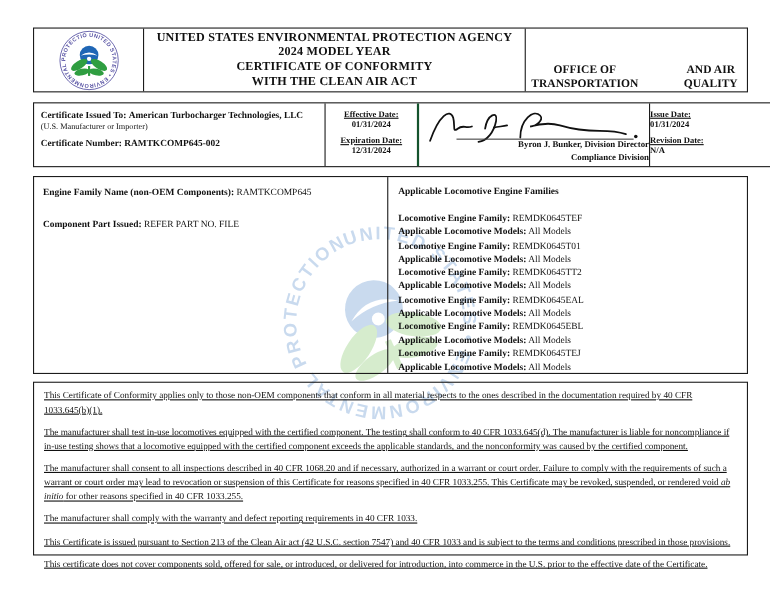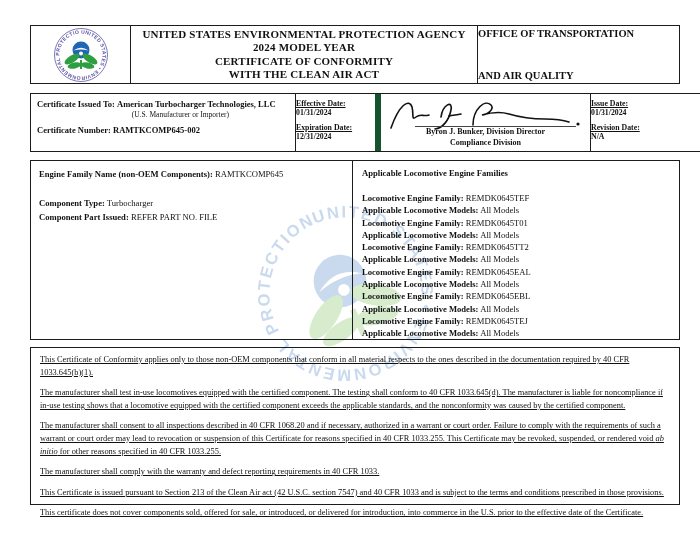--- a/index.html
+++ b/index.html
@@ -8,35 +8,35 @@
     position:relative; width:700px; height:541px; background:#ffffff;
     font-family:"Liberation Serif", serif; color:#111; overflow:hidden;
   }
   .box { position:absolute; border:1px solid #1c1c1c; background:transparent; z-index:2; }
 
   
   .hdr { left:30px; top:25px; width:650px; height:59px; display:flex; }
   .hdr-logo-cell { width:100px; border-right:1px solid #1c1c1c; display:flex; align-items:center; justify-content:center; }
   .hdr-title-cell { flex:1; border-right:1px solid #1c1c1c; display:flex; flex-direction:column; align-items:center; justify-content:center; text-align:left; }
   .hdr-title-cell div { font-weight:bold; font-size:11px; line-height:1.22; letter-spacing:.2px; }
-  .hdr-office-cell { width:201px; display:flex; flex-direction:column; align-items:flex-start; justify-content:center; text-align:center;gap:28px; }
+  .hdr-office-cell { width:201px; display:flex; flex-direction:row; align-items:flex-end; justify-content:center; text-align:center;gap:28px; }
   .hdr-office-cell div { font-weight:bold; font-size:10.5px; line-height:1.25; }
 
   
   .certrow { left:30px; top:93px; width:692px; height:59px; display:flex; }
   .cell-issued { width:265px; border-right:1px solid #1c1c1c; padding:5px 6px; font-size:8.5px; }
   .cell-issued .bold { font-weight:bold; }
-  .cell-issued .note { font-size:7.5px; text-align:right; padding-right:60px; margin:1px 0 6px; }
-  .cell-dates { width:85px; border-right:6px solid #14532d; text-align:left; padding-top:5px; font-size:7.8px; }
+  .cell-issued .note { font-size:7.5px; text-align:left; padding-right:60px; margin:1px 0 6px; }
+  .cell-dates { width:85px; border-right:2px solid #14532d; text-align:center; padding-top:5px; font-size:7.8px; }
   .cell-dates .lbl, .cell-issue .lbl { font-weight:bold; text-decoration:underline; }
   .cell-dates .val, .cell-issue .val { font-weight:bold; margin-bottom:6px; }
   .cell-sig { width:210px; border-right:1px solid #1c1c1c; position:relative; }
   .cell-sig svg.signature { position:absolute; left:4px; top:1px; }
   .sig-rule { position:absolute; left:34px; right:14px; bottom:24px; border-top:1px solid #444; }
-  .sig-name { position:absolute; left:0; right:0; bottom:3px; text-align:center; font-weight:bold; font-size:8px; line-height:1.3; }
+  .sig-name { position:absolute; left:0; right:0; bottom:3px; text-align:right; font-weight:bold; font-size:8px; line-height:1.3; }
   .cell-issue { flex:1; text-align:left; padding-top:5px; font-size:7.8px; }
 
   
   .mainbox { left:30px; top:160px; width:650px; height:180px; display:flex; }
   .col-left { width:322px; border-right:1px solid #1c1c1c; padding:7px 8px; font-size:8.6px; }
   .col-left .lbl, .col-right .lbl, .fam-head { font-weight:bold; }
   .col-left .row1 { margin-bottom:16px; }
   .col-left .row { line-height:1.55; }
   .col-right { flex:1; padding:7px 9px; font-size:8.6px; }
   .fam-head { margin-bottom:14px;font-family:Liberation Serif, serif; }
@@ -147,24 +147,20 @@
     </div>
   </div>
 
   <div class="box mainbox">
     <div class="col-left">
       <div class="row row1">
         <span class="lbl">Engine Family Name (non-OEM Components):</span>
         <span>RAMTKCOMP645</span>
       </div>
       <div class="row">
-        <span class="lbl">Component Type:</span>
-        <span>Turbocharger</span>
-      </div>
-      <div class="row">
         <span class="lbl">Component Part Issued:</span>
         <span>REFER PART NO. FILE</span>
       </div>
     </div>
     <div class="col-right">
       <div class="fam-head">Applicable Locomotive Engine Families</div>
 
       <div class="fam-line">
         <span class="lbl">Locomotive Engine Family:</span>
         <span>REMDK0645TEF</span>

